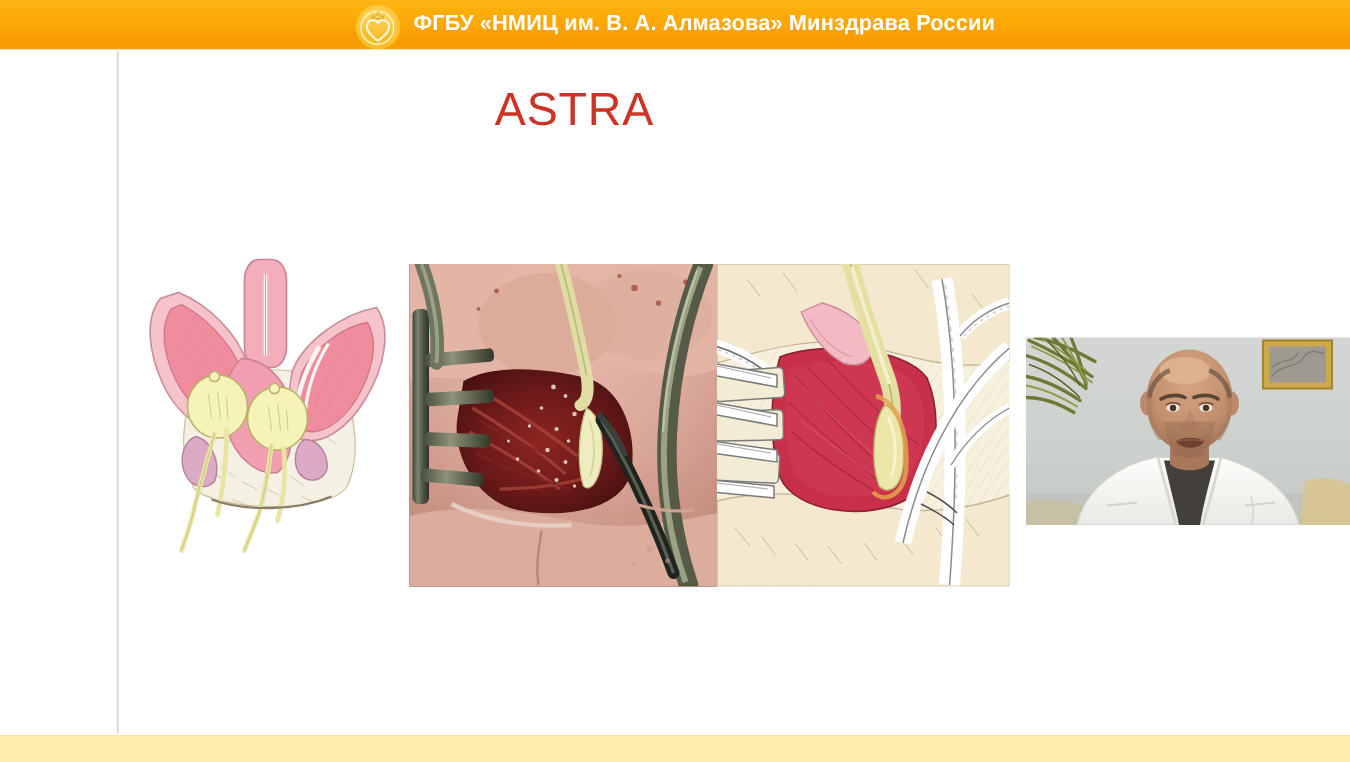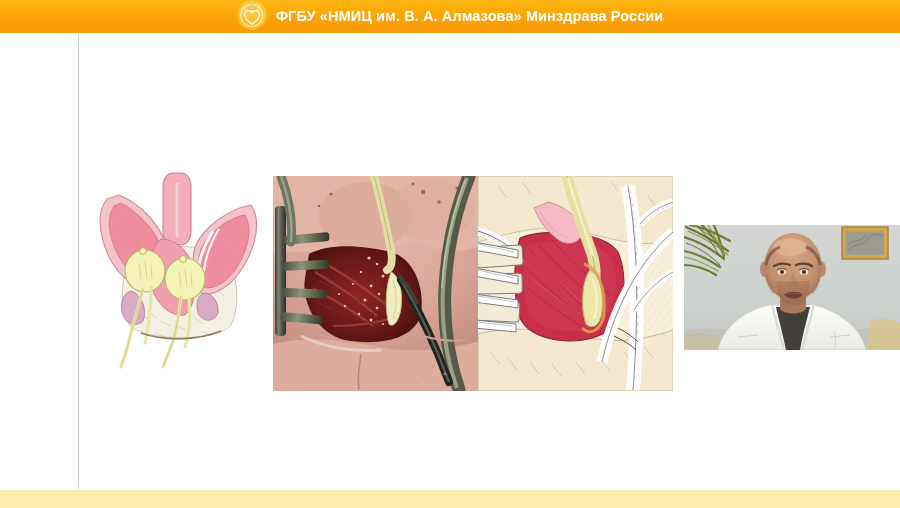--- a/index.html
+++ b/index.html
@@ -26,21 +26,21 @@
         #fba406 55%,
         #f79c02 82%,
         #f89f04 100%);
     display: flex;
     align-items: center;
     justify-content: center;
     overflow: hidden;
   }
   #header-inner {
     display: flex;
-    align-items: flex-start;
+    align-items: flex-end;
     gap: 9px;
   }
   .brand-logo {
     width: 30px; height: 30px;
     position: relative;
     flex: none;
   }
   .brand-logo .ring-outer {
     position: absolute;
     left: 0; top: 0;
@@ -163,20 +163,21 @@
     </div>
 
     <div id="header-title">ФГБУ «НМИЦ им. В. А. Алмазова» Минздрава России</div>
   </div>
 </div>
 
 <div id="slide-canvas">
 
   <div id="slide-left-rule"></div>
 
+  <div id="slide-title">ASTRA</div>
 
   <div class="figure" id="figure-anatomy-drawing">
     <svg width="185" height="215" viewBox="0 0 185 215">
       <rect x="0" y="0" width="185" height="215" fill="#ffffff"></rect>
 
       <path d="M46 92 C36 110 34 140 44 160 C58 176 132 178 146 160 C156 140 152 108 142 92 C118 78 70 78 46 92 Z" fill="#f4f0e4" stroke="#c9bda0" stroke-width="0.8"></path>
       <g stroke="#c4b89b" stroke-width="0.55" fill="none" opacity="0.85">
         <path d="M50 110 l10 7"></path>
           <path d="M58 124 l11 6"></path>
           <path d="M48 136 l12 5"></path>

